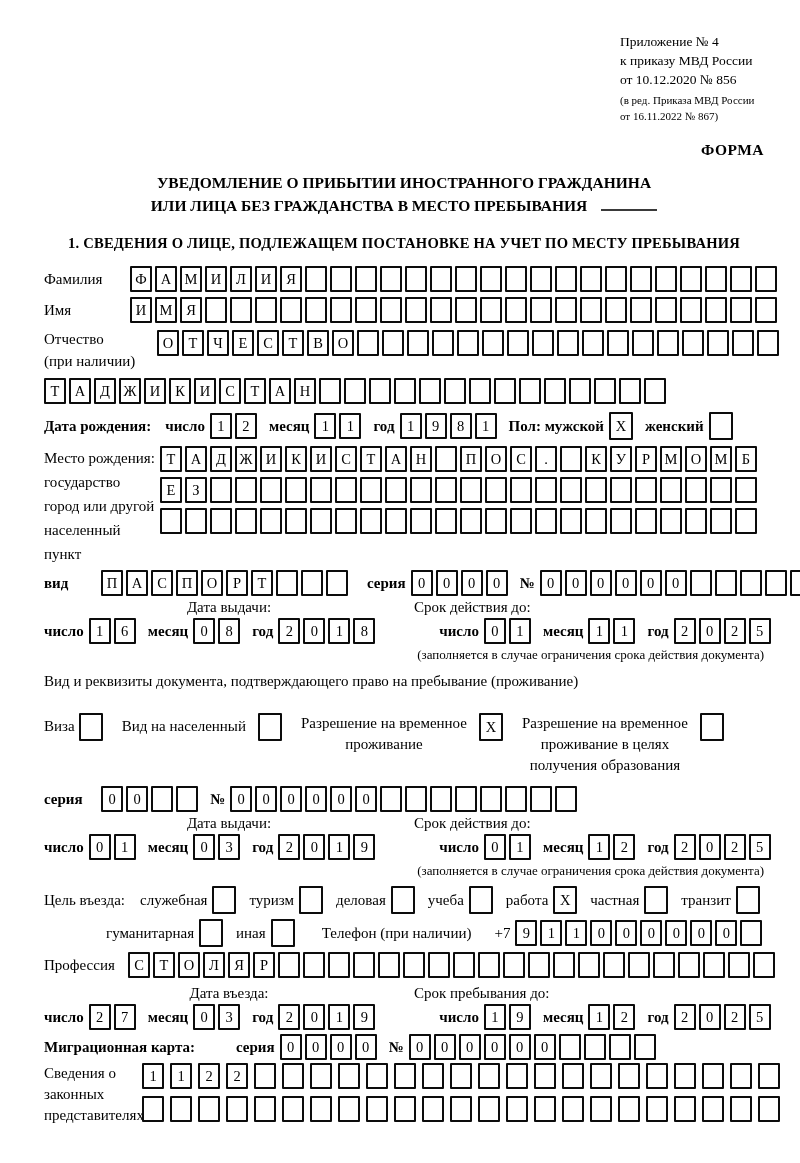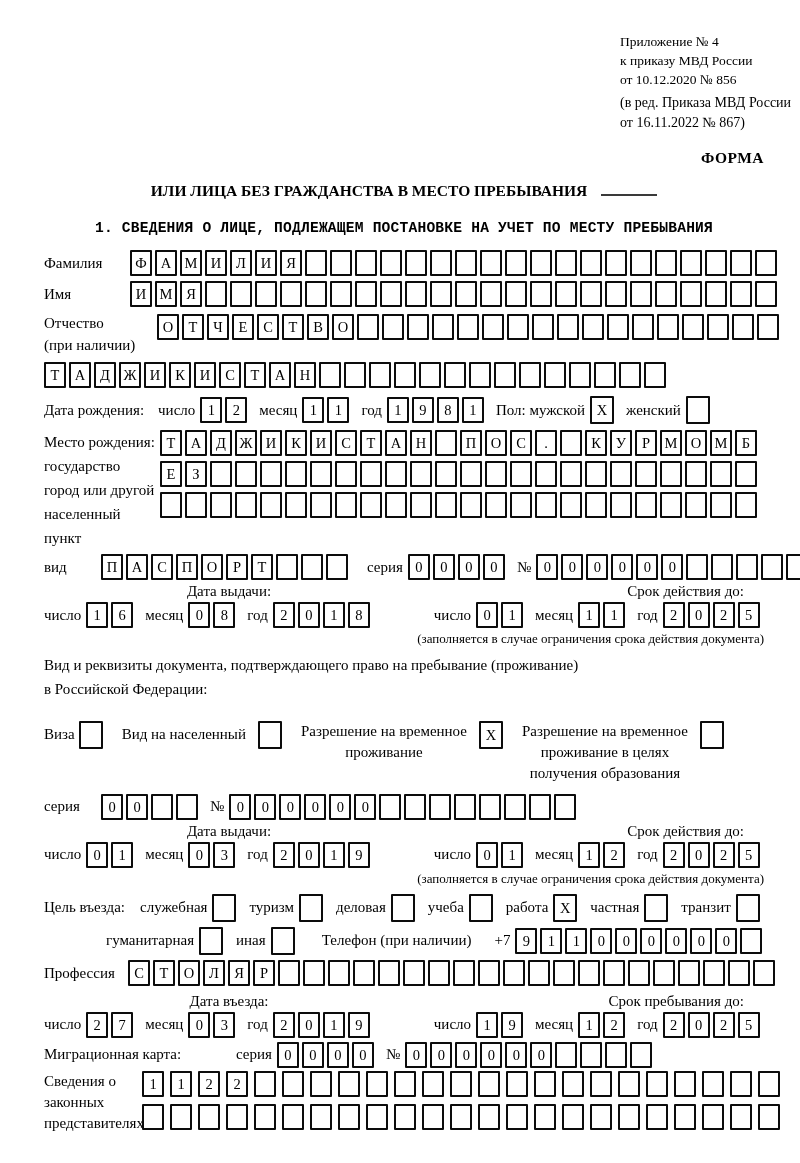--- a/index.html
+++ b/index.html
@@ -3,43 +3,43 @@
 <meta charset="utf-8">
 <style>
   html,body{margin:0;padding:0;background:#fff;}
   .page{
     width:800px;height:1163px;box-sizing:border-box;background:#fff;color:#000;
     font-family:"Liberation Serif","DejaVu Serif",serif;
     padding:32px 36px 0 44px;overflow:hidden;position:relative;
   }
   
   .hdr{margin-left:576px;font-size:13.5px;line-height:1.42;white-space:nowrap;}
-  .hdr .amend{font-size:14px;margin-top:4px;}
+  .hdr .amend{font-size:11px;margin-top:4px;}
   .forma{font-weight:bold;text-align:right;font-size:15.5px;margin-top:16px;letter-spacing:.5px;}
   .title{text-align:center;font-weight:bold;font-size:15.5px;margin-top:12px;line-height:1.5;}
   .blank-line{display:inline-block;width:56px;border-bottom:2.5px solid #3a3a3a;height:13px;margin-left:10px;}
-  .sec{font-weight:bold;font-size:14.6px;text-align:center;margin-top:18px;margin-bottom:14px;letter-spacing:.2px;font-family:Liberation Mono, monospace;}
+  .sec{font-weight:bold;font-size:14.6px;text-align:center;margin-top:18px;margin-bottom:14px;letter-spacing:.2px;}
   
   .row{display:flex;align-items:flex-start;margin-bottom:4px;font-size:15px;}
   .lblcol{line-height:22px;flex:none;}
   .lbl{line-height:27px;flex:none;}
   .boxes{display:inline-flex;flex:none;}
   .cb{
     display:inline-block;width:18px;height:22px;border:2px solid #0c0c0c;border-radius:1px;
     margin-right:3px;text-align:center;line-height:22px;font-size:14.5px;flex:none;background:#fff;
   }
   .sp .cb{margin-right:6px;}
   .chkgrp .cb{width:20px;height:24px;line-height:24px;}
   .mt2{margin-top:2px;}
   
   .dheads{display:flex;font-size:15px;margin-bottom:2px;}
   .dheads .h1{width:370px;text-align:center;flex:none;}
-  .dheads .h2{width:330px;text-align:right;flex:none;}
+  .dheads .h2{width:330px;text-align:left;flex:none;}
   .drow{display:flex;align-items:center;font-size:15px;margin-bottom:3px;}
-  .drow .dl{margin:0 5px 0 9px;flex:none;}
+  .drow .dl{margin:0 5px 0 9px;flex:none;font-weight:bold;}
   .drow .dl.first{margin-left:0;}
   .drow .gap{width:52px;flex:none;}
   .note{font-size:13px;text-align:right;margin:0 0 7px 0;}
   .para{font-size:15px;line-height:1.55;margin-bottom:20px;}
   
   .opts{align-items:flex-start;margin-top:4px;margin-bottom:10px;}
   .opts .optlbl{line-height:26px;flex:none;}
   .optcol{text-align:center;line-height:21px;flex:none;} .ml12{margin-left:12px;} .ml16{margin-left:16px;}
   
   .prow{display:flex;align-items:center;font-size:15px;margin-bottom:5px;}
@@ -61,20 +61,21 @@
     <div>от 10.12.2020 № 856</div>
     <div class="amend">
       <div>(в ред. Приказа МВД России</div>
       <div>от 16.11.2022 № 867)</div>
     </div>
   </div>
 
   <div class="forma">ФОРМА</div>
 
   <div class="title">
+    <div>УВЕДОМЛЕНИЕ О ПРИБЫТИИ ИНОСТРАННОГО ГРАЖДАНИНА</div>
     <div>
       <span>ИЛИ ЛИЦА БЕЗ ГРАЖДАНСТВА В МЕСТО ПРЕБЫВАНИЯ</span>
       <span class="blank-line"></span>
     </div>
   </div>
 
   <div class="sec">1. СВЕДЕНИЯ О ЛИЦЕ, ПОДЛЕЖАЩЕМ ПОСТАНОВКЕ НА УЧЕТ ПО МЕСТУ ПРЕБЫВАНИЯ</div>
 
   <div class="row">
     <span class="lbl" style="width:86px">Фамилия</span>
@@ -398,21 +399,20 @@
         <span class="cb">2</span>
         <span class="cb">0</span>
         <span class="cb">2</span>
         <span class="cb">5</span>
       </span>
   </div>
   <div class="note">(заполняется в случае ограничения срока действия документа)</div>
 
   <div class="para">
     <div>Вид и реквизиты документа, подтверждающего право на пребывание (проживание)</div>
-    <div>в Российской Федерации:</div>
   </div>
 
   <div class="row opts">
     <span class="optlbl">Виза</span>
     <span class="boxes chkgrp" style="margin-left:4px">
         <span class="cb">&nbsp;</span>
       </span>
     <span class="optlbl ml16">Вид на населенный</span>
     <span class="boxes chkgrp ml12">
         <span class="cb">&nbsp;</span>

